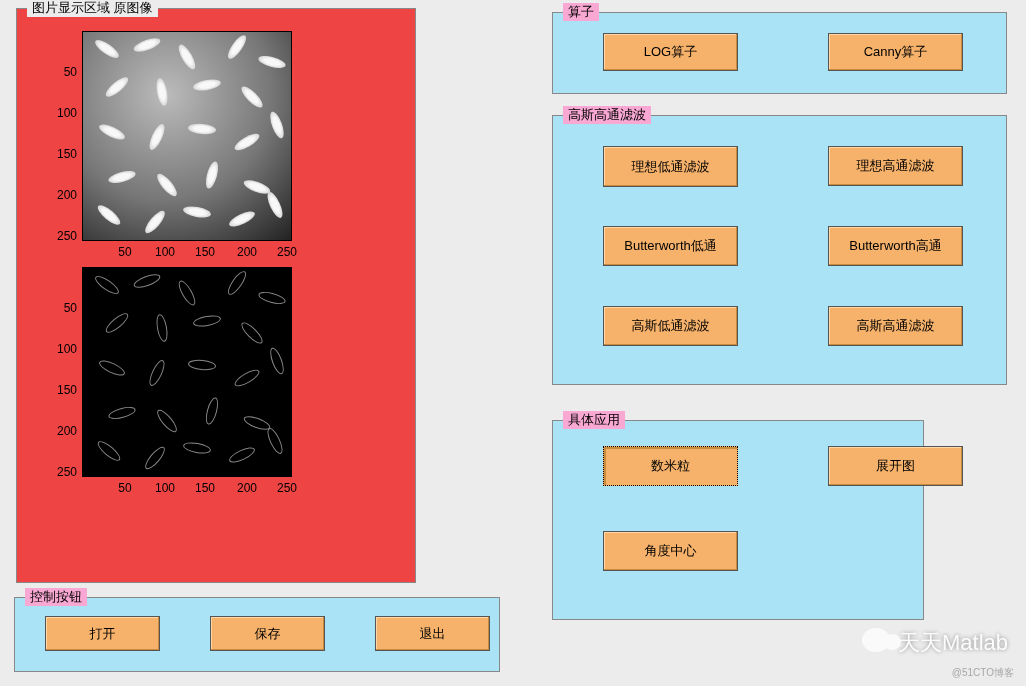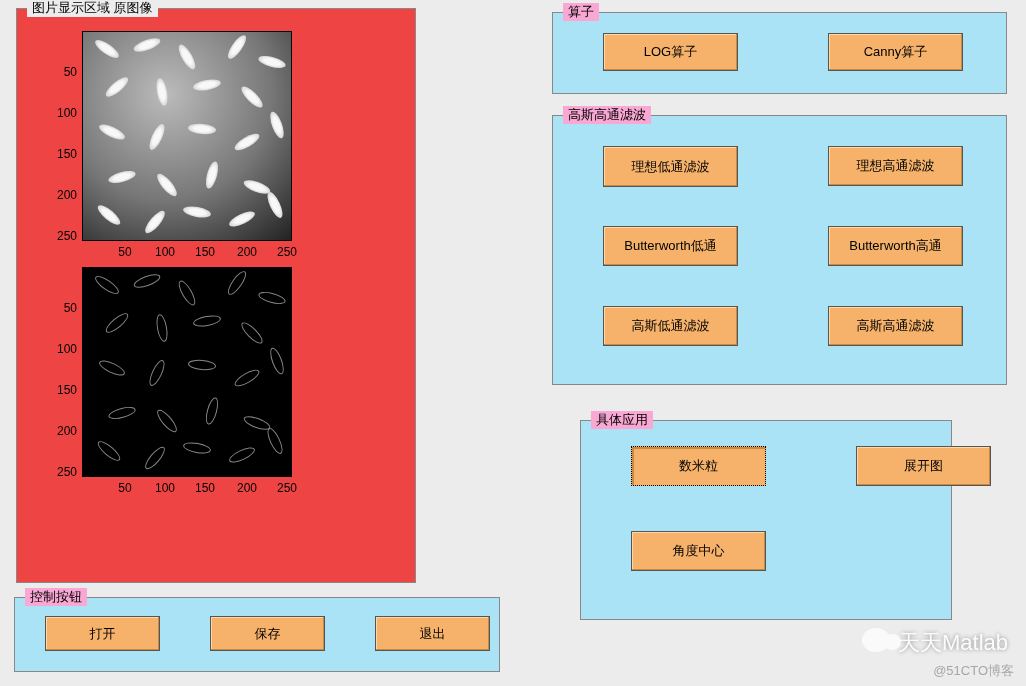--- a/index.html
+++ b/index.html
@@ -104,21 +104,21 @@
     background:#fff; position:relative; opacity:.9;
   }
   .wm-wechat .bubble::after{
     content:"";position:absolute; right:-11px; top:6px;
     width:18px;height:16px;border-radius:50%;background:#fff;
   }
   .wm-cto{
     position:absolute;
     right:12px; bottom:6px;
     color:#8f8f8f;
-    font-size:13px;
+    font-size:10px;
     opacity:.75;
   }
 </style>
 </head>
 <body>
 
 <div id="image-panel">
   <div class="legend">图片显示区域    原图像</div>
 
   <div id="plot1" class="plot-area" style="top:22px;">
@@ -217,21 +217,21 @@
 <div class="fieldset" style="left:552px; top:115px; width:455px; height:270px;">
   <div class="legend">高斯高通滤波</div>
   <div class="ybtn" style="left:50px;  top:30px;  width:135px; height:41px;">理想低通滤波</div>
   <div class="ybtn" style="left:275px; top:30px;  width:135px; height:40px;">理想高通滤波</div>
   <div class="ybtn" style="left:275px; top:110px; width:135px; height:40px;">Butterworth高通</div>
   <div class="ybtn" style="left:50px;  top:110px; width:135px; height:40px;">Butterworth低通</div>
   <div class="ybtn" style="left:50px;  top:190px; width:135px; height:40px;">高斯低通滤波</div>
   <div class="ybtn" style="left:275px; top:190px; width:135px; height:40px;">高斯高通滤波</div>
 </div>
 
-<div class="fieldset" style="left:580px; top:420px; width:372px; height:200px;">
+<div class="fieldset" style="left:552px; top:420px; width:372px; height:200px;">
   <div class="legend">具体应用</div>
   <div class="ybtn pressed" style="left:50px;  top:25px;  width:135px; height:40px;">数米粒</div>
   <div class="ybtn" style="left:275px; top:25px;  width:135px; height:40px;">展开图</div>
   <div class="ybtn" style="left:50px;  top:110px; width:135px; height:40px;">角度中心</div>
 </div>
 
 <div class="wm-wechat">
   <span class="bubble"></span>
   <span>天天Matlab</span>
 </div>

